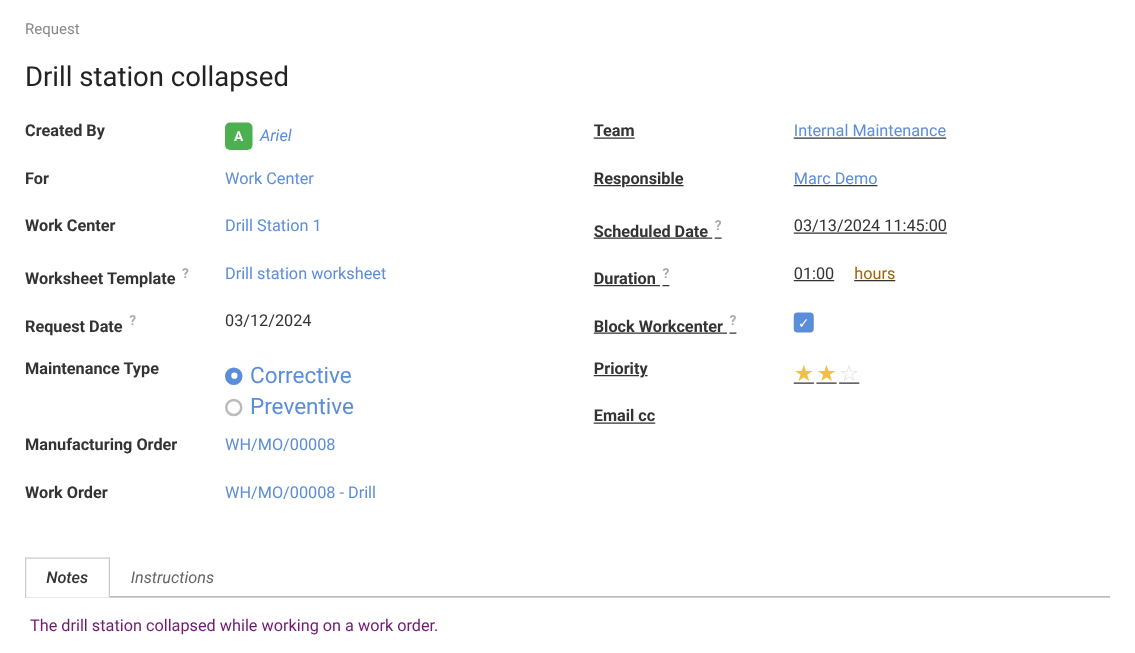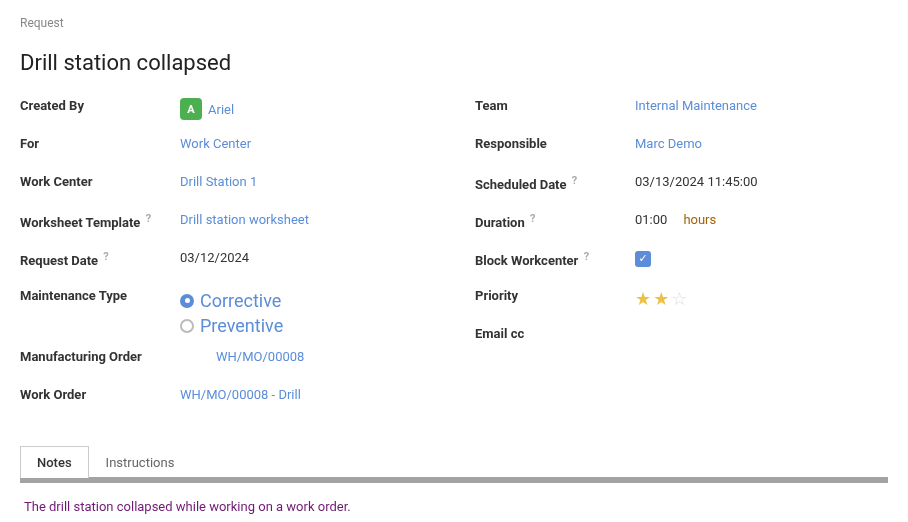--- a/index.html
+++ b/index.html
@@ -30,20 +30,21 @@
       grid-template-columns: 1fr 1fr;
       gap: 0;
       width: 100%;
     }
     .form-left, .form-right {
       padding-right: 20px;
     }
     .form-right {
       padding-left: 20px;
       border-left: 1px solid transparent;
+      text-decoration: underline;
     }
     .form-row {
       display: flex;
       align-items: flex-start;
       margin-bottom: 10px;
       min-height: 28px;
     }
     .form-label {
       font-weight: 700;
       color: #333;
@@ -141,22 +142,23 @@
     }
     .star.filled { color: #f0c040; }
     .star.empty { color: #ddd; }
     .duration-row {
       display: flex;
       align-items: flex-end;
       gap: 8px;
     }
     .tabs {
       display: flex;
-      border-bottom: 6px solid #a3a3a3;
+      border-bottom: 1px solid #a3a3a3;
       margin-top: 24px;
+      font-style: italic;
     }
     .tab {
       padding: 8px 16px;
       font-size: 13px;
       cursor: pointer;
       border: 1px solid transparent;
       border-bottom: none;
       margin-bottom: -1px;
       color: #333;
     }
@@ -192,21 +194,21 @@
 
   <div class="form-grid">
 
     <div class="form-left">
 
       <div class="form-row">
         <div class="form-label">Created By</div>
         <div class="form-value">
           <span class="avatar-chip">
             <span class="avatar-box">A</span>
-            <span style="cursor:pointer;">Ariel</span>
+            <span style="cursor:pointer;font-style:italic;">Ariel</span>
           </span>
         </div>
       </div>
 
       <div class="form-row">
         <div class="form-label">For</div>
         <div class="form-value" style="cursor:pointer;">Work Center</div>
       </div>
 
       <div class="form-row">
@@ -239,21 +241,21 @@
               <span>Corrective</span>
             </div>
             <div class="radio-item">
               <span class="radio-circle empty"></span>
               <span>Preventive</span>
             </div>
           </div>
         </div>
       </div>
 
-      <div class="form-row" style="margin-top:8px;gap:36px;">
+      <div class="form-row" style="margin-top:8px;">
         <div class="form-label">Manufacturing Order</div>
         <div class="form-value" style="cursor:pointer;">WH/MO/00008</div>
       </div>
 
       <div class="form-row">
         <div class="form-label">Work Order</div>
         <div class="form-value" style="cursor:pointer;">WH/MO/00008 - Drill</div>
       </div>
 
     </div>

